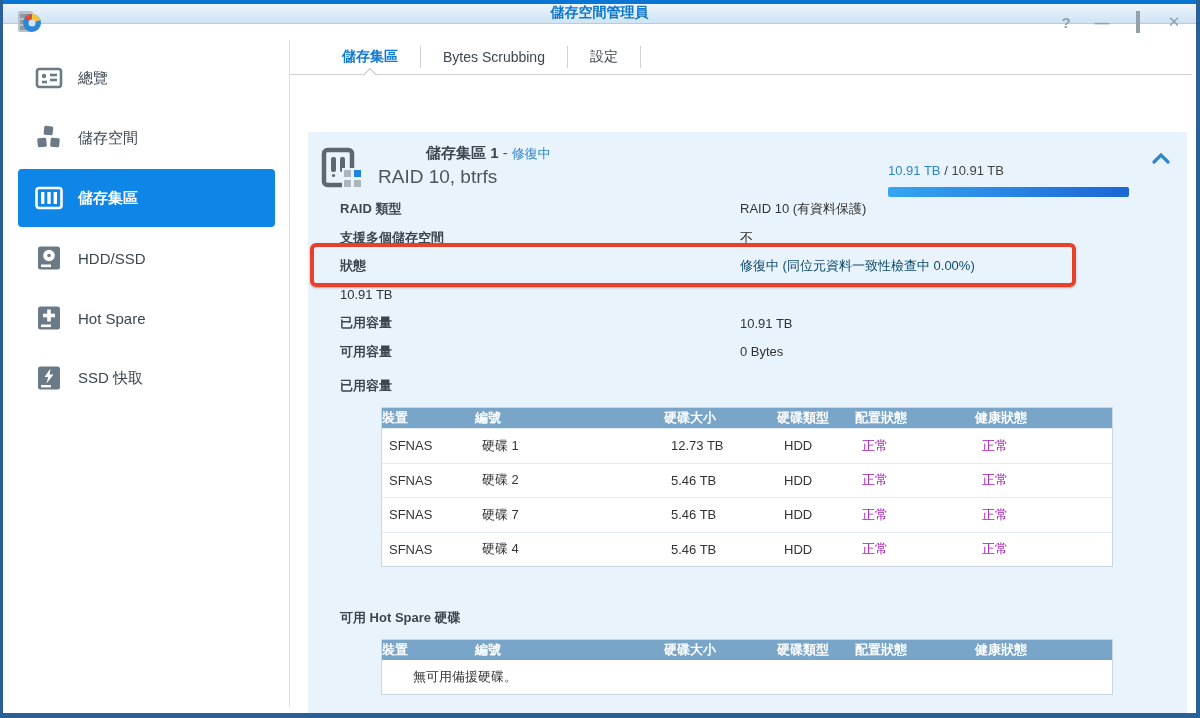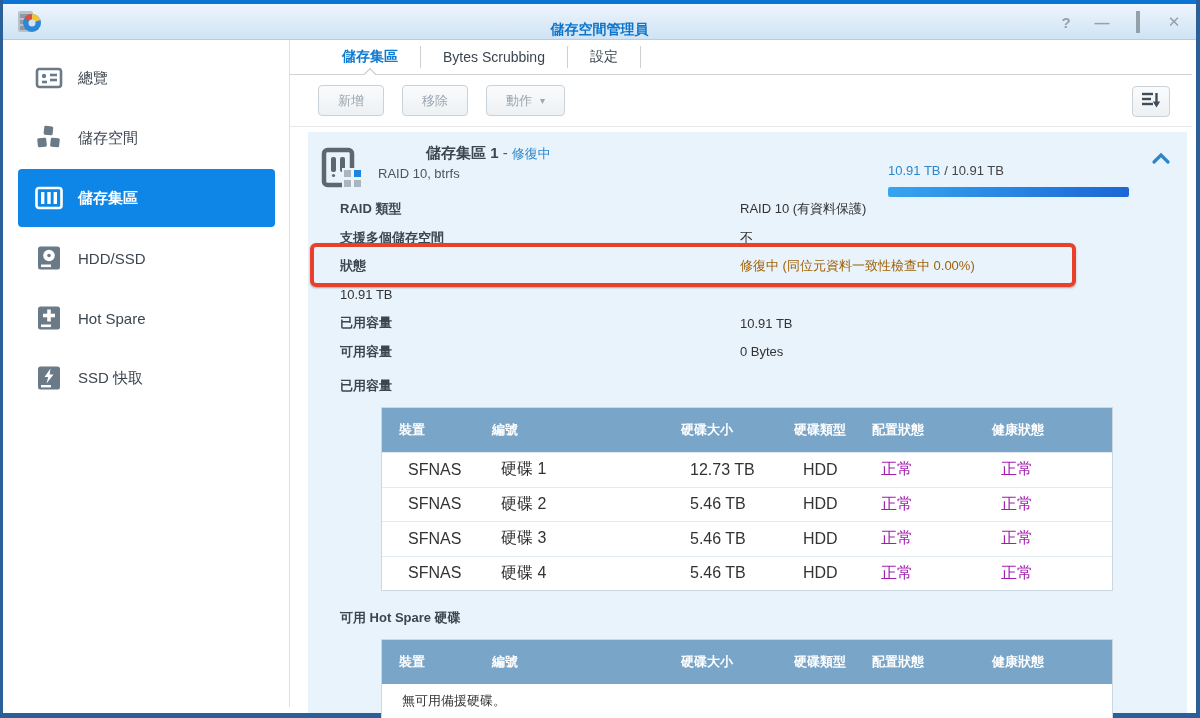--- a/index.html
+++ b/index.html
@@ -3,23 +3,23 @@
 <meta charset="utf-8">
 <style>
   * { margin:0; padding:0; box-sizing:border-box; }
   html,body { width:1200px; height:718px; overflow:hidden;
     font-family:"Liberation Sans","DejaVu Sans",sans-serif; background:#fff; }
   .window { position:absolute; inset:0; width:1200px; height:718px;
     border-left:3px solid #2a5f97; border-right:4px solid #2a5f97; border-bottom:5px solid #2a5f97;
     background:#fff; }
   .top-strip { position:absolute; left:0; top:0; right:0; height:4px; background:#0b75d3; }
   
-  .titlebar { position:absolute; left:0; top:4px; right:0; height:36px;
+  .titlebar { position:absolute; left:0; top:4px; right:0; height:20px;
     background:linear-gradient(#edf5fd,#cfe3f4); border-bottom:1px solid #b3cde2;
-    display:flex; align-items:flex-end; }
+    display:flex; align-items:flex-start; }
   .app-icon { position:absolute; left:12px; top:4px; width:28px; height:28px; }
   .win-title { width:100%; text-align:center; color:#0d76cc; font-weight:bold; font-size:14px; }
   .win-controls { position:absolute; right:14px; top:0; height:36px; display:flex; align-items:center; gap:20px; }
   .win-btn { color:#93a1ab; font-size:15px; font-weight:bold; width:16px; text-align:center; cursor:default; }
   .max-box { width:13px; height:11px; border:2px solid #93a1ab; border-top-width:3px; }
   
   .sidebar { position:absolute; left:3px; top:40px; width:284px; bottom:6px; background:#fff;
     border-right:1px solid #dfdfdf; padding-top:9px; }
   .side-item { height:58px; margin:0 14px 2px 12px; display:flex; align-items:center;
     border-radius:4px; color:#6a7a87; cursor:pointer; }
@@ -48,50 +48,50 @@
   .tb-icon-btn { position:absolute; right:22px; top:11px; width:38px; height:31px;
     border:1px solid #c8d2d8; border-radius:4px; background:linear-gradient(#fafbfc,#edf1f4);
     display:flex; align-items:center; justify-content:center; cursor:pointer; }
   
   .card { position:absolute; left:305px; top:132px; width:879px; height:581px; background:#e8f3fc; }
   .pool-icon { position:absolute; left:13px; top:15px; width:42px; height:42px; }
   .pool-title { position:absolute; left:70px; top:12px; font-size:15px; color:#333;margin-left:48px; }
   .pool-name { font-weight:bold; color:#3c4650; }
   .pool-dash { color:#555; }
   .pool-state { color:#2e86c8; font-size:13px; }
-  .pool-sub { position:absolute; left:70px; top:34px; font-size:13px; color:#4b5560; }
+  .pool-sub { position:absolute; left:70px; top:34px; font-size:19px; color:#4b5560; }
   .cap-block { position:absolute; left:580px; top:10px; width:241px; }
   .cap-text { font-size:13px; white-space:nowrap;margin-top:21px; }
   .cap-used { color:#2e86c8; }
   .cap-sep { color:#444; }
   .cap-bar { margin-top:9px; height:10px; border-radius:2px;
     background:linear-gradient(90deg,#36a5f0,#1b66d4); }
   .collapse-btn { position:absolute; left:842px; top:16px; width:22px; height:22px; cursor:pointer; }
   
   .details { position:absolute; left:32px; top:63px; right:20px; }
   .d-row { height:28.5px; display:flex; align-items:center; font-size:13px; }
   .d-label { width:400px; font-weight:bold; color:#3c4650; }
   .d-value { color:#333; }
-  .d-value.status-blue { color:#a16207;text-align:right; }
+  .d-value.status-blue { color:#0c4a6e;text-align:right; }
   .section-label { position:absolute; left:32px; font-size:13px; font-weight:bold; color:#3c4650; }
   .lbl-disks { top:245px; }
   .lbl-spare { top:477px; }
   
   .tbl { position:absolute; left:73px; width:732px; background:#fff; border:1px solid #c9d8e2; }
   .tbl-disks { top:275px; }
   .tbl-spare { top:507px; }
   .t-head { display:grid; grid-template-columns:93px 189px 113px 78px 120px 122px;
-    padding-left:17px; height:44px; align-items:center; background:#79a5c9; color:#fff;
+    height:20px; align-items:center; background:#79a5c9; color:#fff;
     font-size:13px; font-weight:bold; }
   .t-row { display:grid; grid-template-columns:93px 189px 113px 78px 120px 122px;
-    padding-left:26px; height:34.5px; align-items:center; font-size:16px; color:#333;
+    padding-left:7px; height:34.5px; align-items:center; font-size:13px; color:#333;
     border-top:1px solid #e2ecf3; background:#fff; }
   .t-row:first-of-type { border-top:none; }
   .t-cell.green { color:#a21caf; }
-  .t-empty { height:34px; display:flex; align-items:center; padding-left:20px; font-size:13px; color:#333;border-radius:17px; }
+  .t-empty { height:34px; display:flex; align-items:center; padding-left:31px; font-size:13px; color:#333;border-radius:17px; }
   
   .highlight-box { position:absolute; left:307px; top:243px; width:766px; height:44px;
     border:4px solid #e8402b; border-radius:6px; pointer-events:none; z-index:50;
     box-shadow:0 1px 2px rgba(60,30,30,.35); }
 </style>
 </head>
 <body>
 
 <div class="window">
   <div class="top-strip"></div>
@@ -195,43 +195,20 @@
     <div class="tab">
       <span>Bytes Scrubbing</span>
     </div>
     <div class="tab-sep"></div>
     <div class="tab">
       <span>設定</span>
     </div>
     <div class="tab-sep"></div>
   </div>
 
-  <div class="toolbar">
-    <div class="tb-btn">
-      <span>新增</span>
-    </div>
-    <div class="tb-btn">
-      <span>移除</span>
-    </div>
-    <div class="tb-btn">
-      <span>動作</span>
-      <span class="caret">▾</span>
-    </div>
-    <div class="tb-icon-btn">
-      <span>
-        <svg viewBox="0 0 22 18" width="22" height="18" stroke="#3f4e59" stroke-width="2.4" fill="#3f4e59">
-          <line x1="2" y1="3" x2="13" y2="3"></line>
-          <line x1="2" y1="8" x2="11" y2="8"></line>
-          <line x1="2" y1="13" x2="13" y2="13"></line>
-          <line x1="16.5" y1="2" x2="16.5" y2="12"></line>
-          <path d="M12.8 10.5 L20.2 10.5 L16.5 16.5 Z" stroke="none"></path>
-        </svg>
-      </span>
-    </div>
-  </div>
 
   <div class="card">
     <span class="pool-icon">
       <svg viewBox="0 0 42 42" width="42" height="42">
         <rect x="3" y="3" width="28" height="35" rx="3.5" fill="none" stroke="#5c6771" stroke-width="4.5"></rect>
         <rect x="10" y="10" width="5" height="15" rx="2" fill="#5c6771"></rect>
         <rect x="19" y="10" width="5" height="15" rx="2" fill="#5c6771"></rect>
         <circle cx="12.5" cy="28.5" r="1.6" fill="#5c6771"></circle>
         <rect x="22" y="22" width="9" height="9" fill="#aab5bd" stroke="#e8f3fc" stroke-width="2"></rect>
         <rect x="32" y="22" width="9" height="9" fill="#1b84e0" stroke="#e8f3fc" stroke-width="2"></rect>
@@ -308,21 +285,21 @@
       <div class="t-row">
         <span class="t-cell">SFNAS</span>
         <span class="t-cell">硬碟 2</span>
         <span class="t-cell">5.46 TB</span>
         <span class="t-cell">HDD</span>
         <span class="t-cell green">正常</span>
         <span class="t-cell green">正常</span>
       </div>
       <div class="t-row">
         <span class="t-cell">SFNAS</span>
-        <span class="t-cell">硬碟 3</span>
+        <span class="t-cell">硬碟 7</span>
         <span class="t-cell">5.46 TB</span>
         <span class="t-cell">HDD</span>
         <span class="t-cell green">正常</span>
         <span class="t-cell green">正常</span>
       </div>
       <div class="t-row">
         <span class="t-cell">SFNAS</span>
         <span class="t-cell">硬碟 4</span>
         <span class="t-cell">5.46 TB</span>
         <span class="t-cell">HDD</span>

